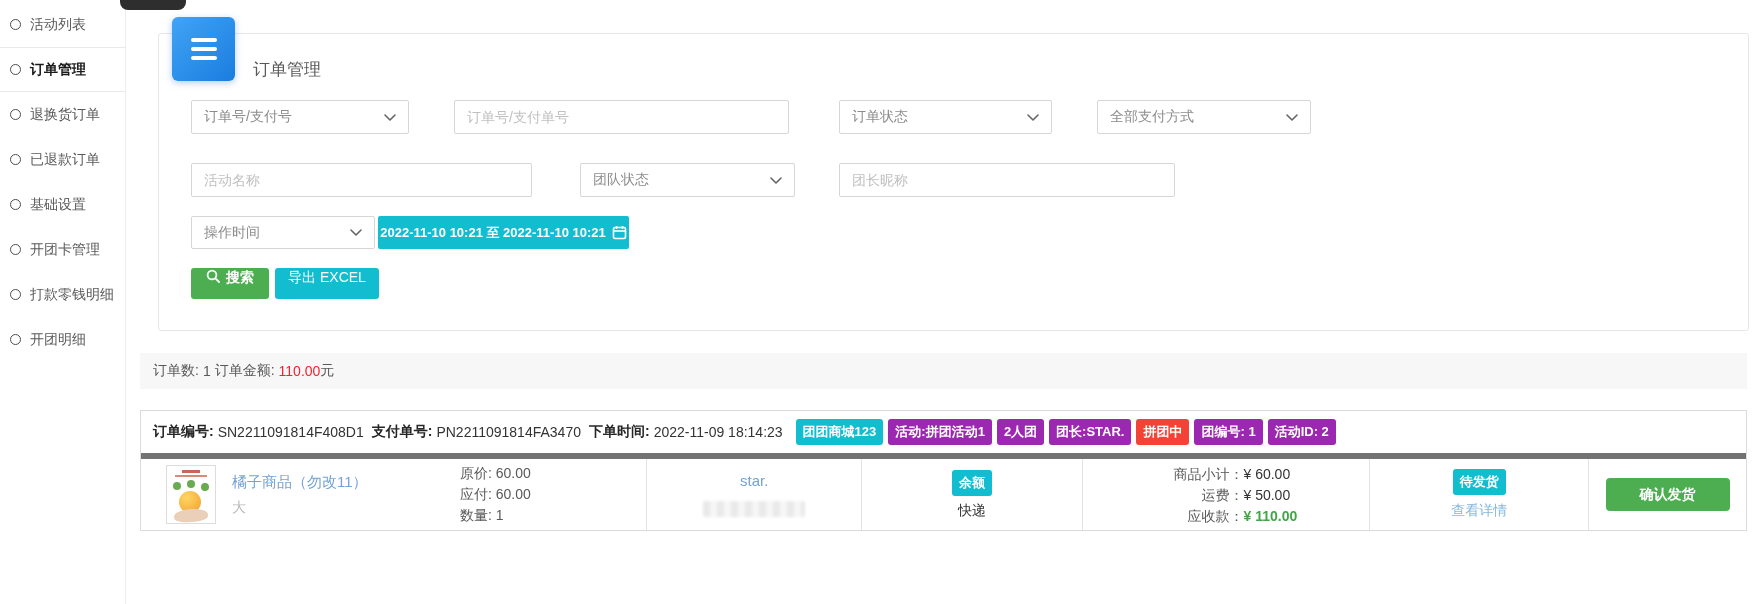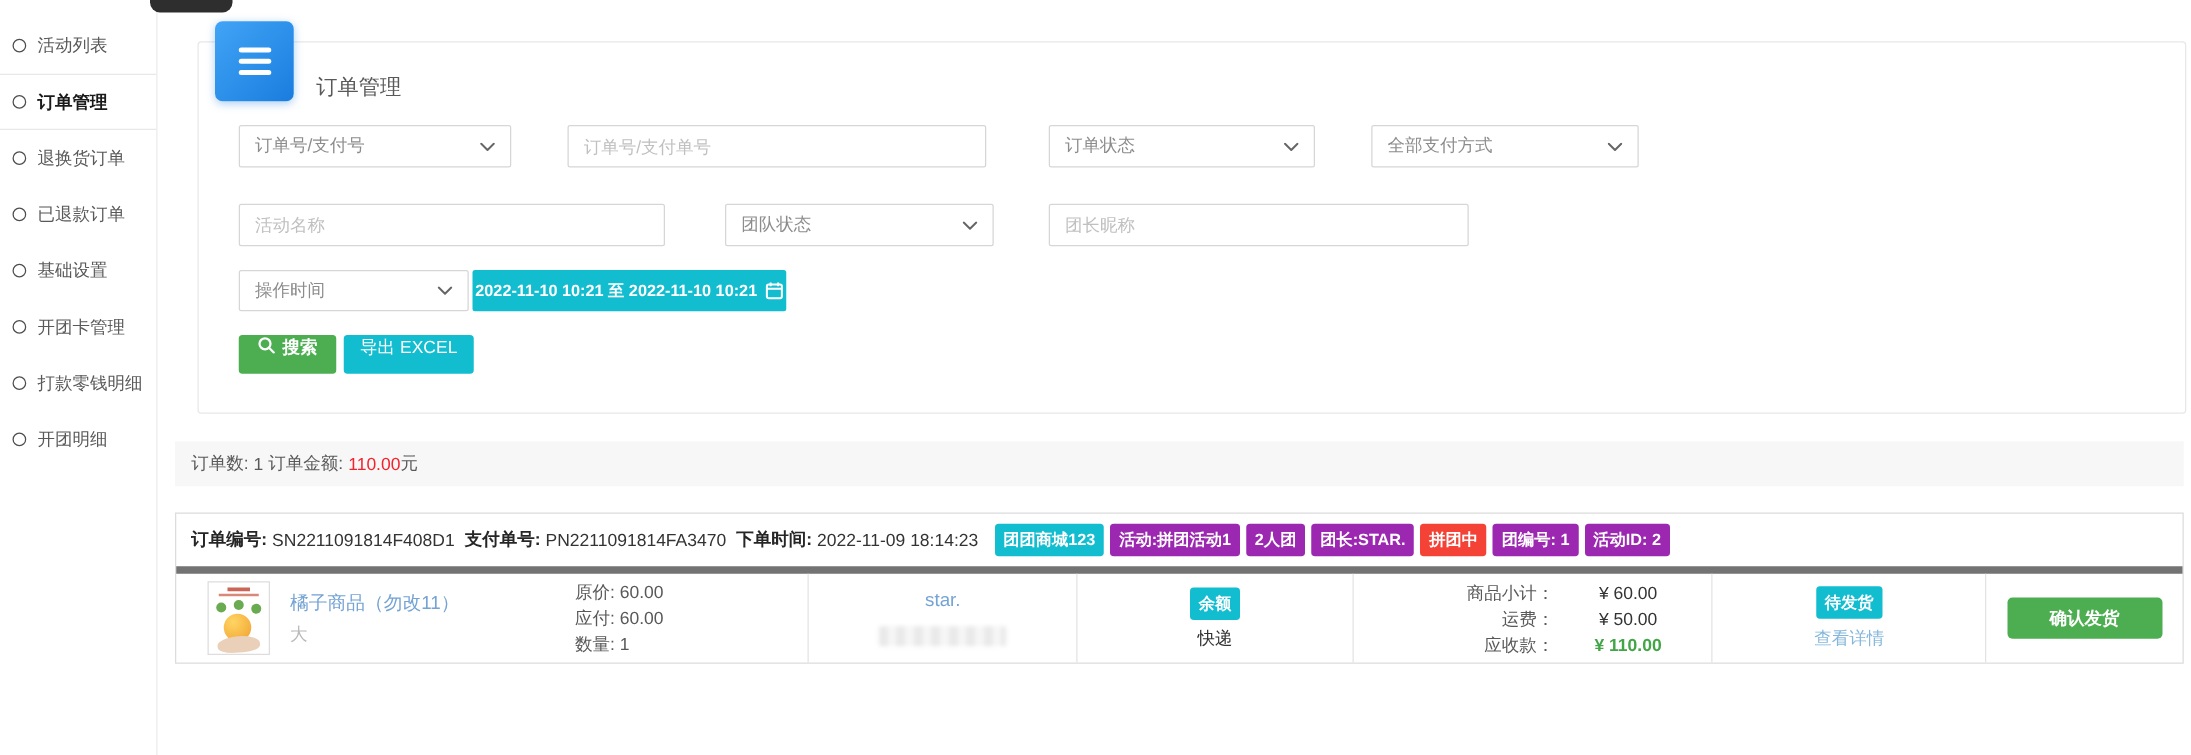--- a/index.html
+++ b/index.html
@@ -5,21 +5,21 @@
   html,body{margin:0;padding:0}
   body{
     width:1753px;height:604px;overflow:hidden;background:#fff;
     font-family:"Liberation Sans","DejaVu Sans",sans-serif;
     font-size:14px;color:#333;
   }
   .app{position:relative;width:1753px;height:604px;background:#fff}
 
   
   .sidebar{position:absolute;left:0;top:0;width:126px;height:604px;background:#fff;
-    border-right:1px solid #ececec;box-sizing:border-box;padding-top:14px}
+    border-right:1px solid #ececec;box-sizing:border-box;padding-top:2px}
   .sb-item{height:45px;display:flex;align-items:center;gap:9px;padding-left:10px;
     color:#595959;cursor:pointer;box-sizing:border-box}
   .sb-item .circle-icon{width:9px;height:9px;border:1.5px solid #4d4d4d;border-radius:50%;flex:none}
   .sb-item.active{font-weight:bold;color:#1a1a1a;border-top:1px solid #e8e8e8;border-bottom:1px solid #e8e8e8}
   .dark-notch{position:absolute;left:120px;top:0;width:66px;height:10px;background:#2e2e2e;
     border-radius:0 0 8px 8px;z-index:5}
 
   
   .main{position:absolute;left:126px;top:0;width:1627px;height:604px}
 
@@ -104,21 +104,21 @@
   .buyer{color:#74a3d4;font-size:15px}
   .blur-block{width:102px;height:16px;border-radius:2px;
     background:repeating-linear-gradient(90deg,#e9e9e9 0 7px,#f6f6f6 7px 14px);filter:blur(1.5px)}
 
   .pay-badge,.status-badge{background:#13bdd0;color:#fff;font-size:13px;font-weight:bold;
     padding:4px 7px;border-radius:3px}
   .ship{color:#333}
 
   .amt-row{display:flex;justify-content:flex-end;line-height:20px}
   .amt-row .lb{color:#595959}
-  .amt-row .vl{width:118px;text-align:center;color:#333}
+  .amt-row .vl{width:118px;text-align:left;color:#333}
   .amt-row.recv .vl{color:#42a546;font-weight:bold}
 
   .detail-link{color:#85b7dc;cursor:pointer}
   .btn-confirm{width:124px;height:33px;background:#4cae50;color:#fff;border:none;border-radius:4px;
     font-size:14px;font-weight:bold;cursor:pointer;font-family:Liberation Mono, monospace}
 </style>
 </head>
 <body>
 
 <div class="app">

